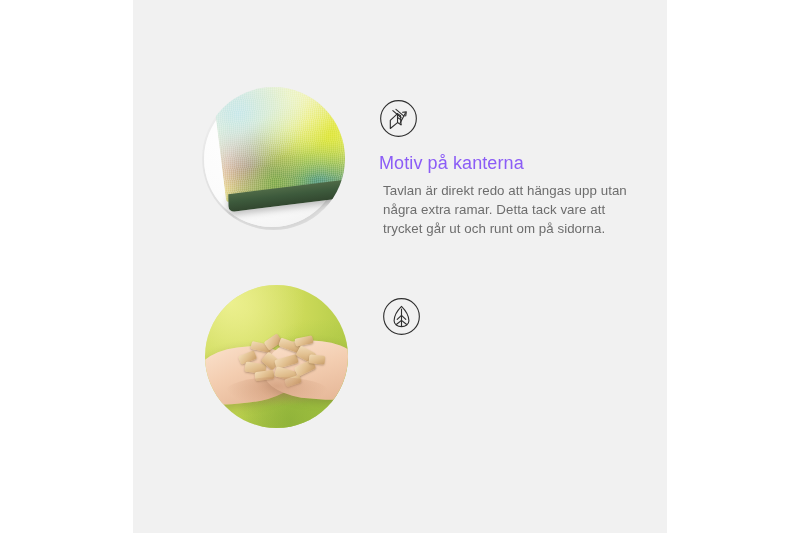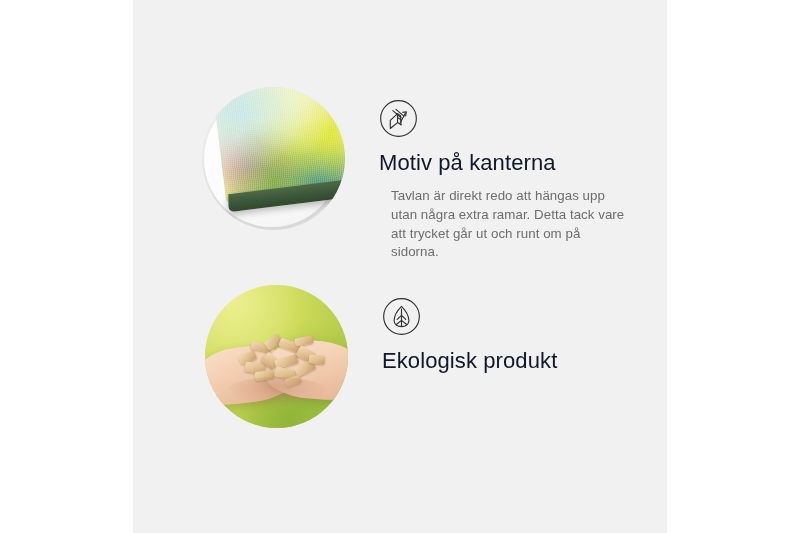--- a/index.html
+++ b/index.html
@@ -175,32 +175,32 @@
     margin-left: 34px;
     padding-top: 12px;
     width: 262px;
   }
   .icon-wrap {
     width: 39px;
     height: 39px;
     margin-bottom: 13px;
   }
   .feature-title {
-    font-size: 22px;
+    font-size: 18px;
     line-height: 24px;
-    color: #0f172a;
+    color: #8b5cf6;
     font-weight: 400;
     margin: 0 0 7px 0;
     letter-spacing: 0.1px;
   }
   .feature-desc {
     font-size: 13.3px;
     line-height: 18.8px;
     color: #6d6d6d;
-    margin: 12px;
+    margin: 4px;
     letter-spacing: 0.05px;
   }
 </style>
 </head>
 <body>
 
 <div id="stage">
 
   <div class="panel"></div>
 
@@ -264,17 +264,16 @@
         <svg width="39" height="39" viewBox="0 0 40 40" fill="none" stroke="#2f2f2f" stroke-width="1.15" stroke-linecap="round" stroke-linejoin="round">
           <circle cx="20" cy="20" r="18.3"></circle>
           <path d="M20 9.6 C14.4 15.2 12.4 20.6 12.4 24.4 C12.4 27.9 15.8 30.4 20 30.4 C24.2 30.4 27.6 27.9 27.6 24.4 C27.6 20.6 25.6 15.2 20 9.6 Z"></path>
           <path d="M20 12.4 L20 30.3"></path>
           <path d="M20 18.8 L15.6 23.0"></path>
           <path d="M20 18.8 L24.4 23.0"></path>
           <path d="M20 24.0 L15.0 28.0"></path>
           <path d="M20 24.0 L25.0 28.0"></path>
         </svg>
       </div>
-      <p class="feature-title">Ekologisk produkt</p>
     </div>
   </div>
 
 </div>
 
 </body></html>

